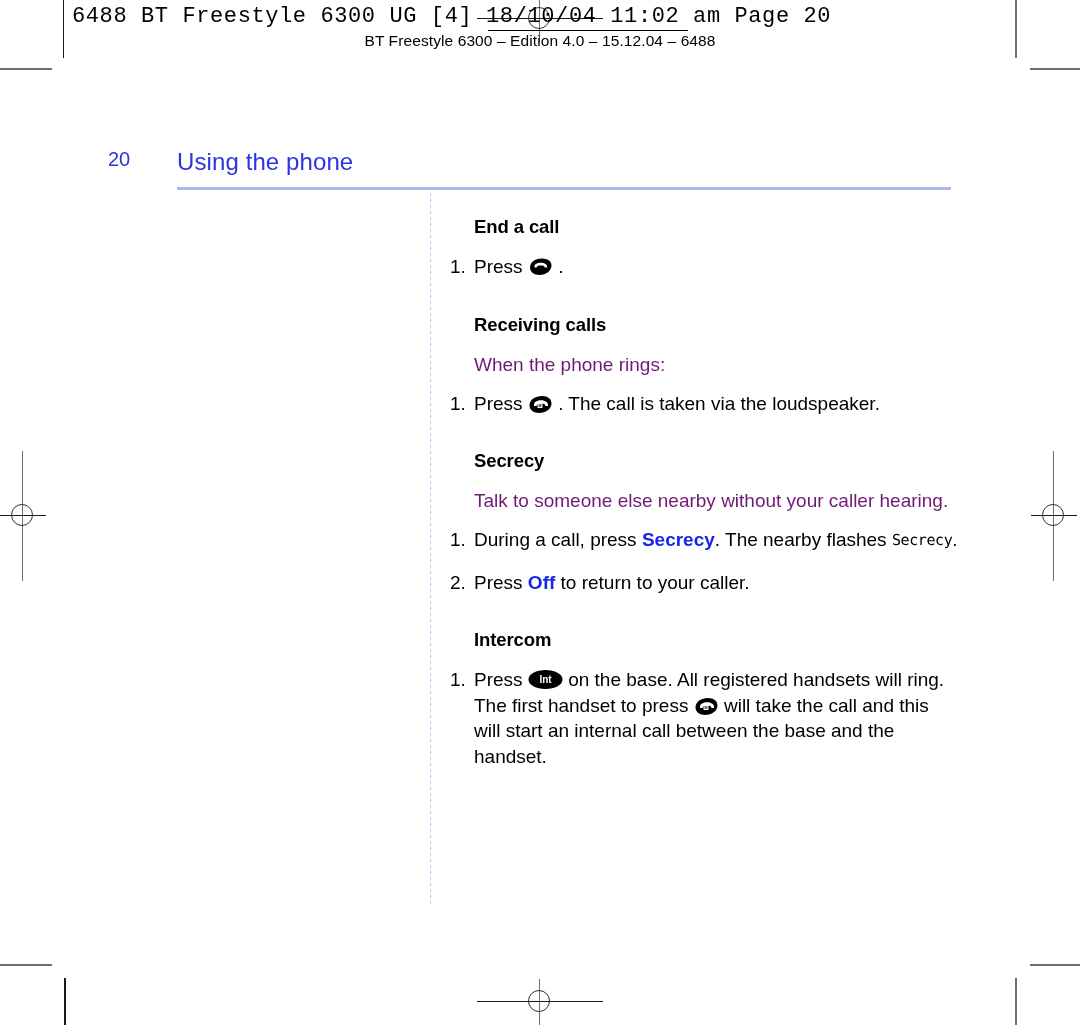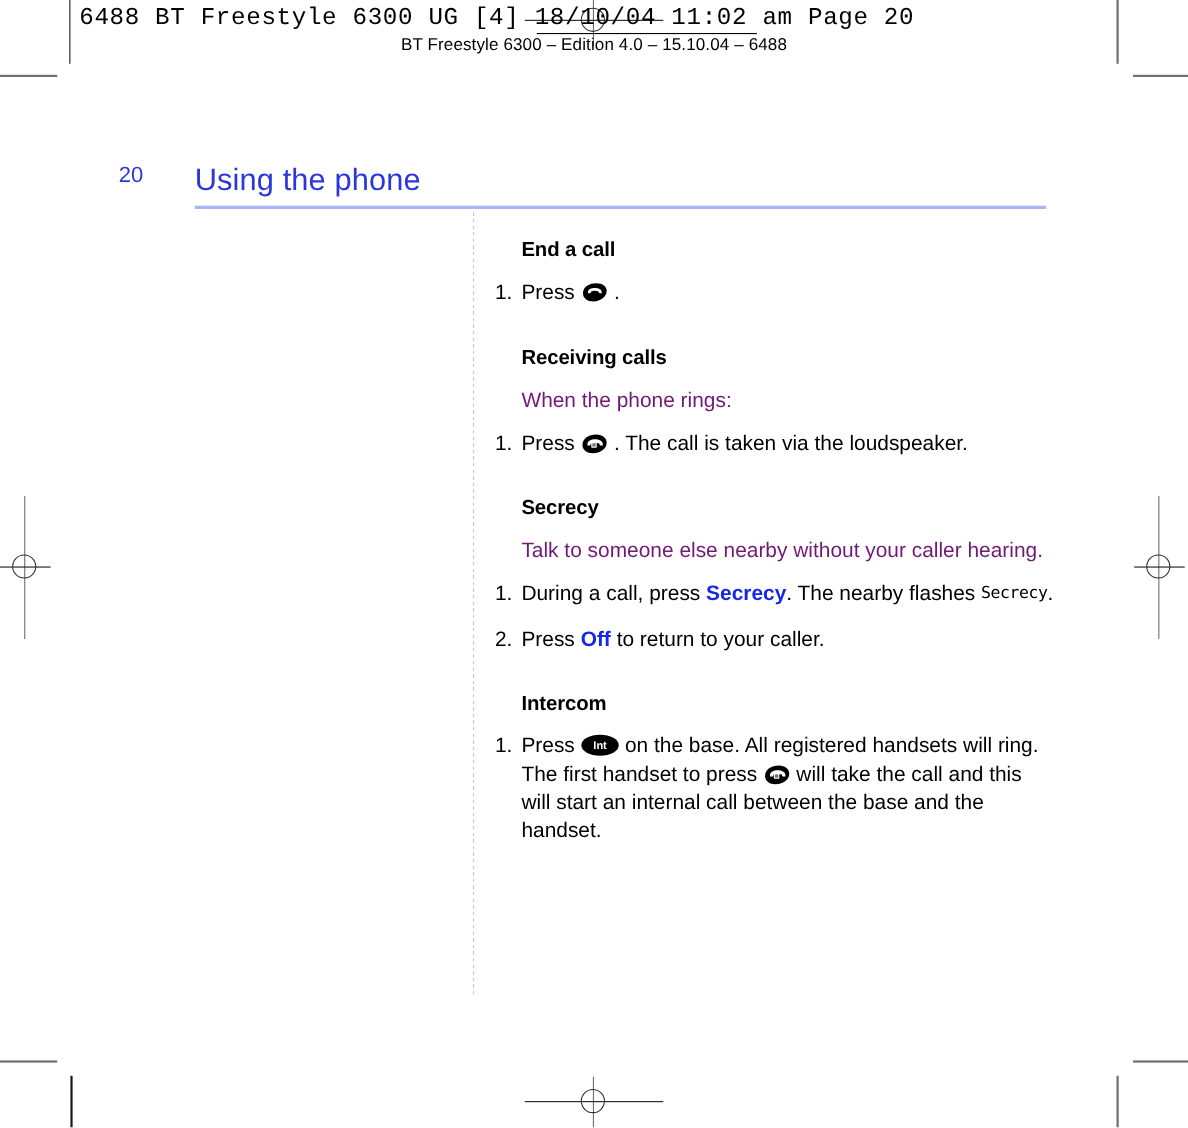--- a/index.html
+++ b/index.html
@@ -108,21 +108,21 @@
     left: 108px;
     top: 148px;
     font-size: 20px;
     color: #2b35e0;
     font-weight: 400;
   }
   .running-head {
     position: absolute;
     left: 177px;
     top: 148px;
-    font-size: 28px;
+    font-size: 24px;
     color: #2b35e0;
     font-weight: 400;
     letter-spacing: 0.1px;
   }
   .head-rule {
     position: absolute;
     left: 177px;
     top: 187px;
     width: 774px;
     height: 3px;
@@ -260,21 +260,21 @@
   <div class="reg-mark long-h" style="left:517px; top:979px;">
     <div class="v"></div>
       <div class="h"></div>
       <div class="circle"></div>
   </div>
 </div>
 
 <div class="slug">6488 BT Freestyle 6300 UG [4]  18/10/04  11:02 am  Page 20</div>
 <div class="slug-rule"></div>
 <div class="edition">
-  <span>BT Freestyle 6300 – Edition 4.0 – 15.10.04 – 6488</span>
+  <span>BT Freestyle 6300 – Edition 4.0 – 15.12.04 – 6488</span>
 </div>
 
 <div class="page">
 
   <div class="folio">20</div>
   <div class="running-head">Using the phone</div>
   <div class="head-rule"></div>
   <div class="col-rule"></div>
 
   <div class="col">

